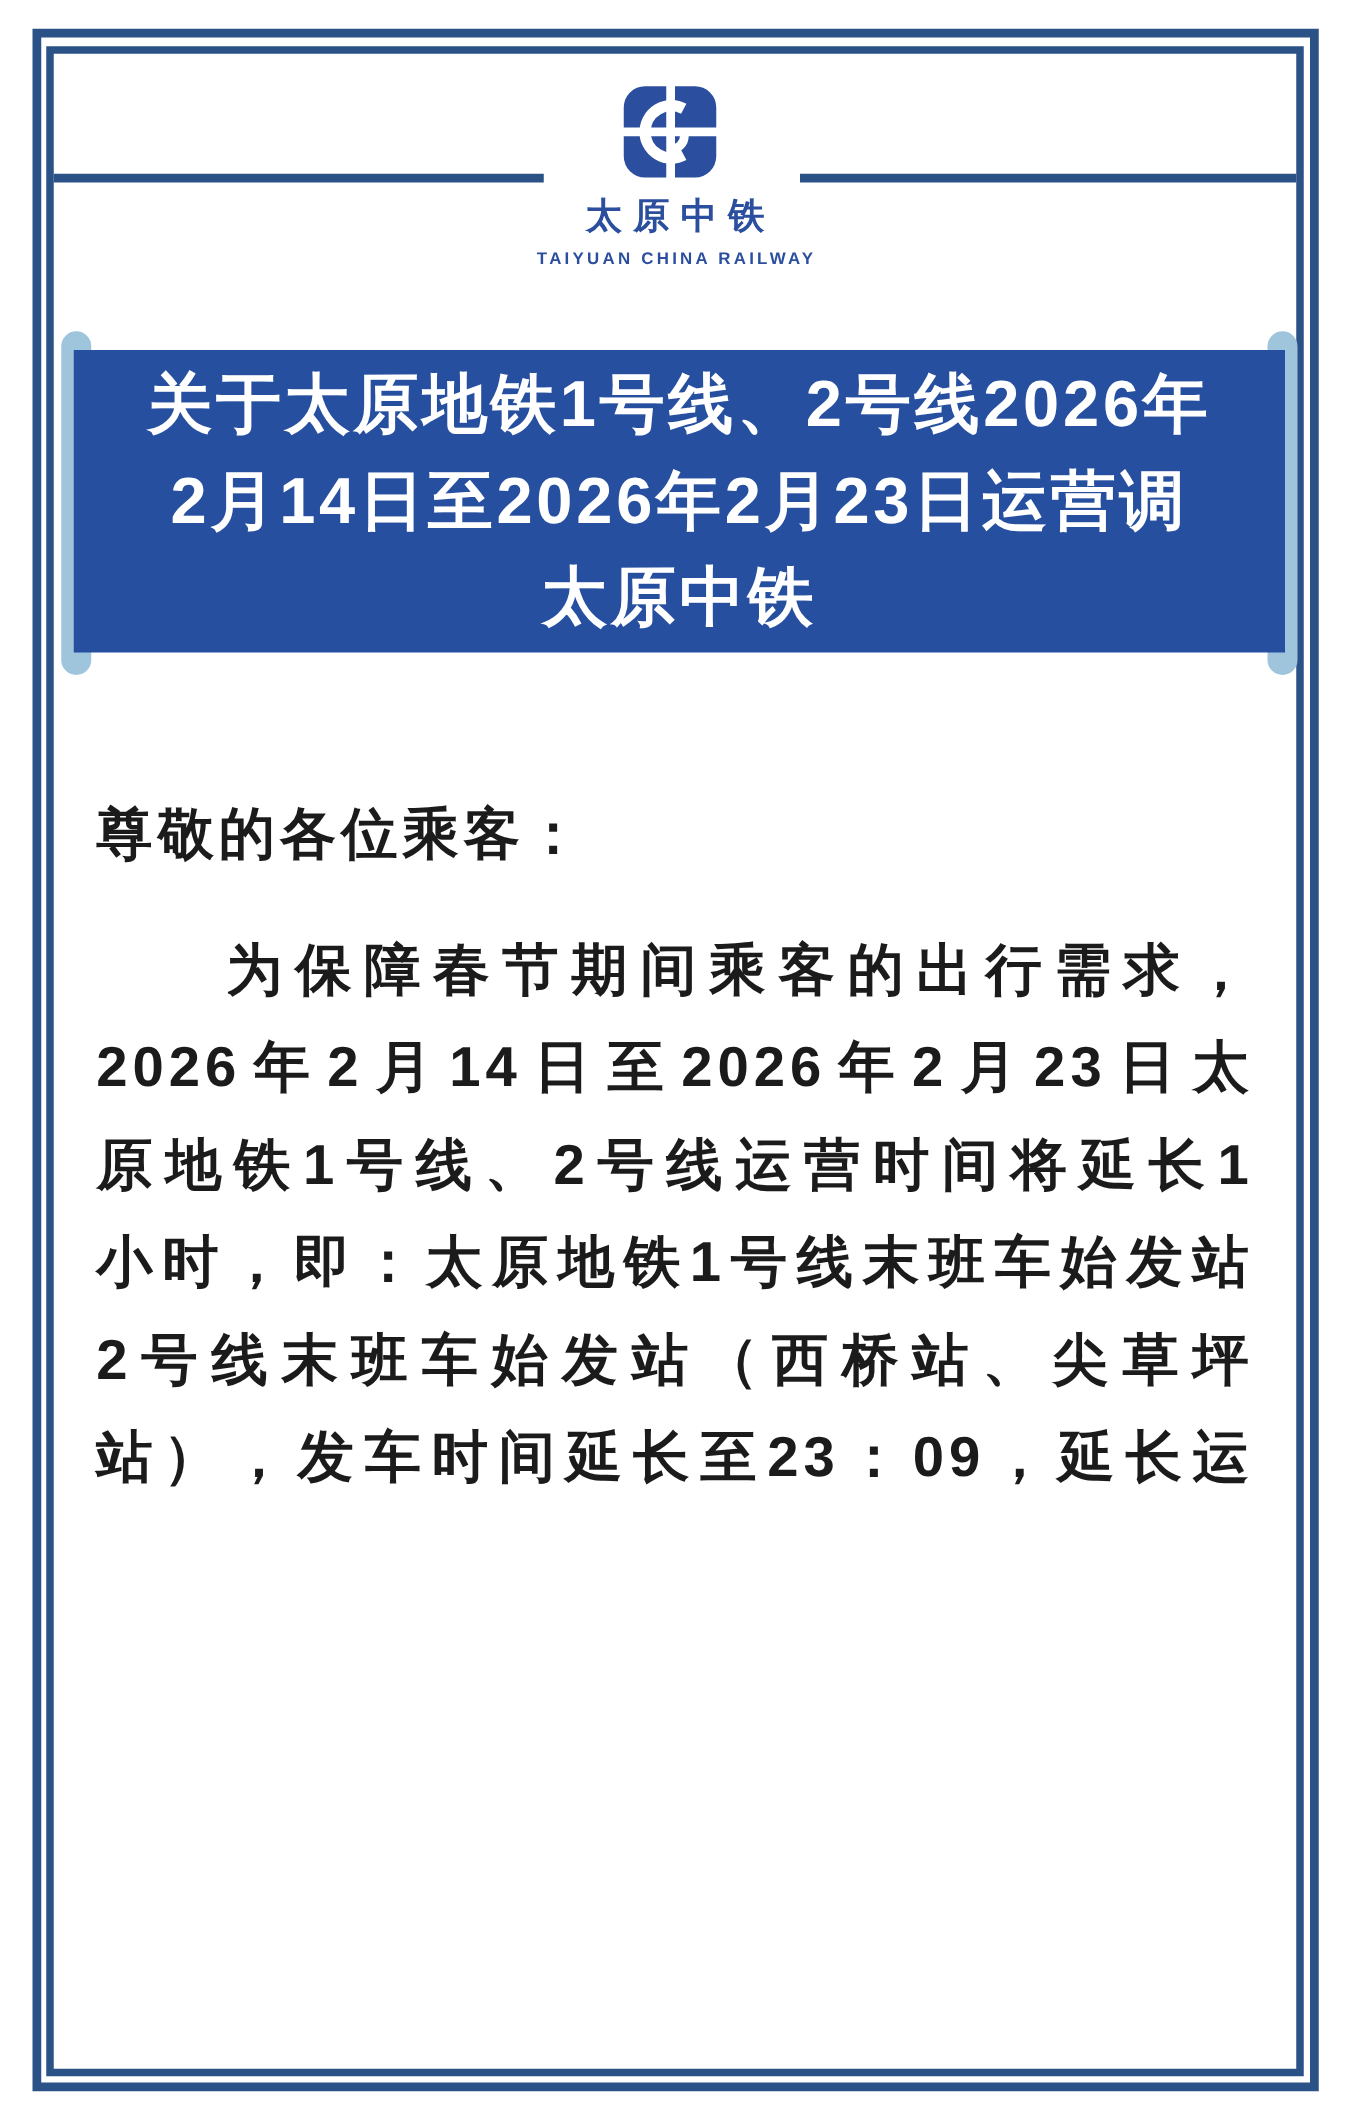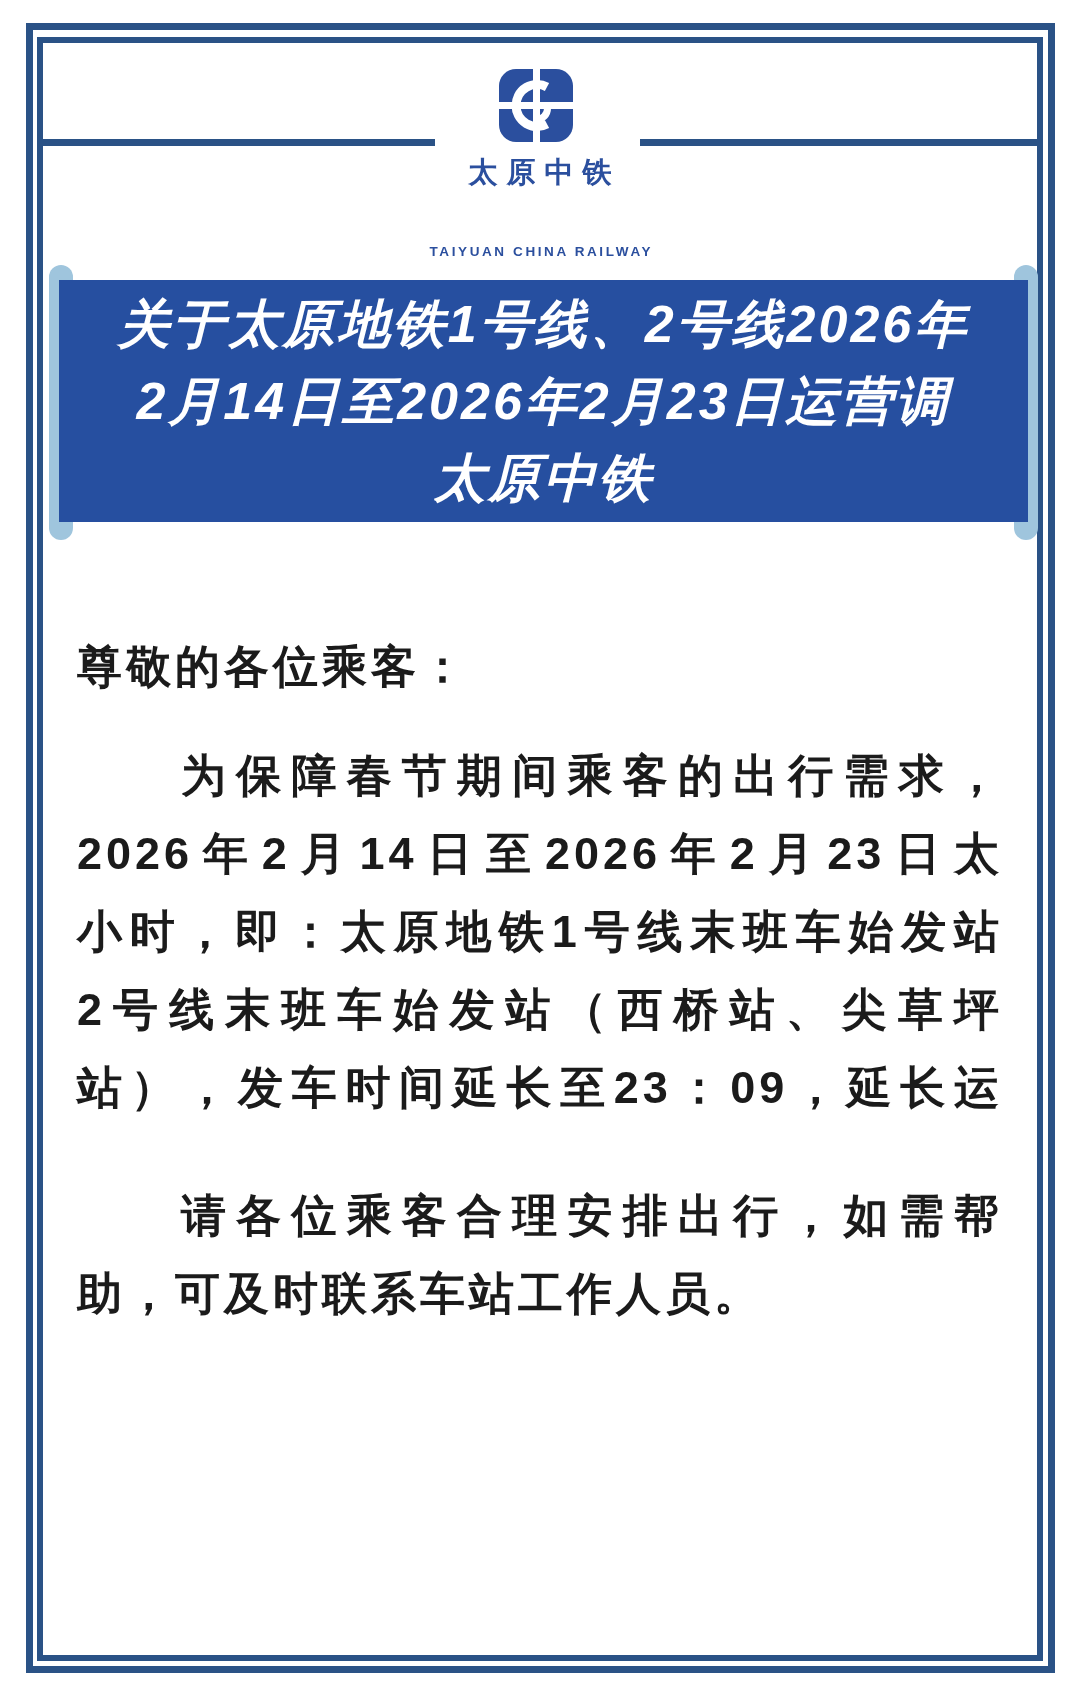--- a/index.html
+++ b/index.html
@@ -23,35 +23,34 @@
   .logo-divider.right{left:640px;width:397px;}
   .brand-cn{
     position:absolute;left:0;top:153px;width:1080px;text-align:center;
     font-size:29px;font-weight:800;letter-spacing:9px;text-indent:9px;
     color:var(--logo);
   }
   .brand-en{
     position:absolute;left:0;top:199px;width:1080px;text-align:center;
     font-size:13.5px;font-weight:700;letter-spacing:2.6px;text-indent:2.6px;
     color:var(--logo);
-    margin-top:45px;
   }
   
   .banner-wrap{position:absolute;left:49px;top:265px;width:989px;height:275px;}
   .accent-bar{
     position:absolute;top:0;width:24px;height:275px;border-radius:12px;
     background:var(--accent);
   }
   .accent-bar.left{left:0;}
   .accent-bar.right{right:0;}
   .banner{
     position:absolute;left:10px;right:10px;top:15px;bottom:18px;
     background:var(--banner);
     display:flex;flex-direction:column;justify-content:center;
-    text-align:center;color:#ffffff;font-style:italic;
+    text-align:center;color:#ffffff;
   }
   .banner .tline{
     font-size:52px;line-height:77px;font-weight:800;letter-spacing:3px;
   }
   
   .doc{
     position:absolute;left:77px;top:628px;width:926px;
     font-size:45px;line-height:78px;letter-spacing:4px;color:#1b1b1b;
   }
   .doc .line{
@@ -91,21 +90,18 @@
       <div class="tline">2月14日至2026年2月23日运营调</div>
       <div class="tline">太原中铁</div>
     </div>
 </div>
 
 <div class="doc" id="doc">
   <div class="line no-fill">尊敬的各位乘客：</div>
 <div class="para">
       <div class="line indent">为保障春节期间乘客的出行需求，</div>
       <div class="line">2026年2月14日至2026年2月23日太</div>
+      <div class="line">原地铁1号线、2号线运营时间将延长1</div>
       <div class="line">小时，即：太原地铁1号线末班车始发站</div>
       <div class="line">2号线末班车始发站（西桥站、尖草坪</div>
       <div class="line">站），发车时间延长至23：09，延长运</div>
     </div>
-    <div class="para gap-lg">
-      <div class="line indent">请各位乘客合理安排出行，如需帮</div>
-      <div class="line no-fill">助，可及时联系车站工作人员。</div>
-    </div>
   </div>
 
 </body></html>

